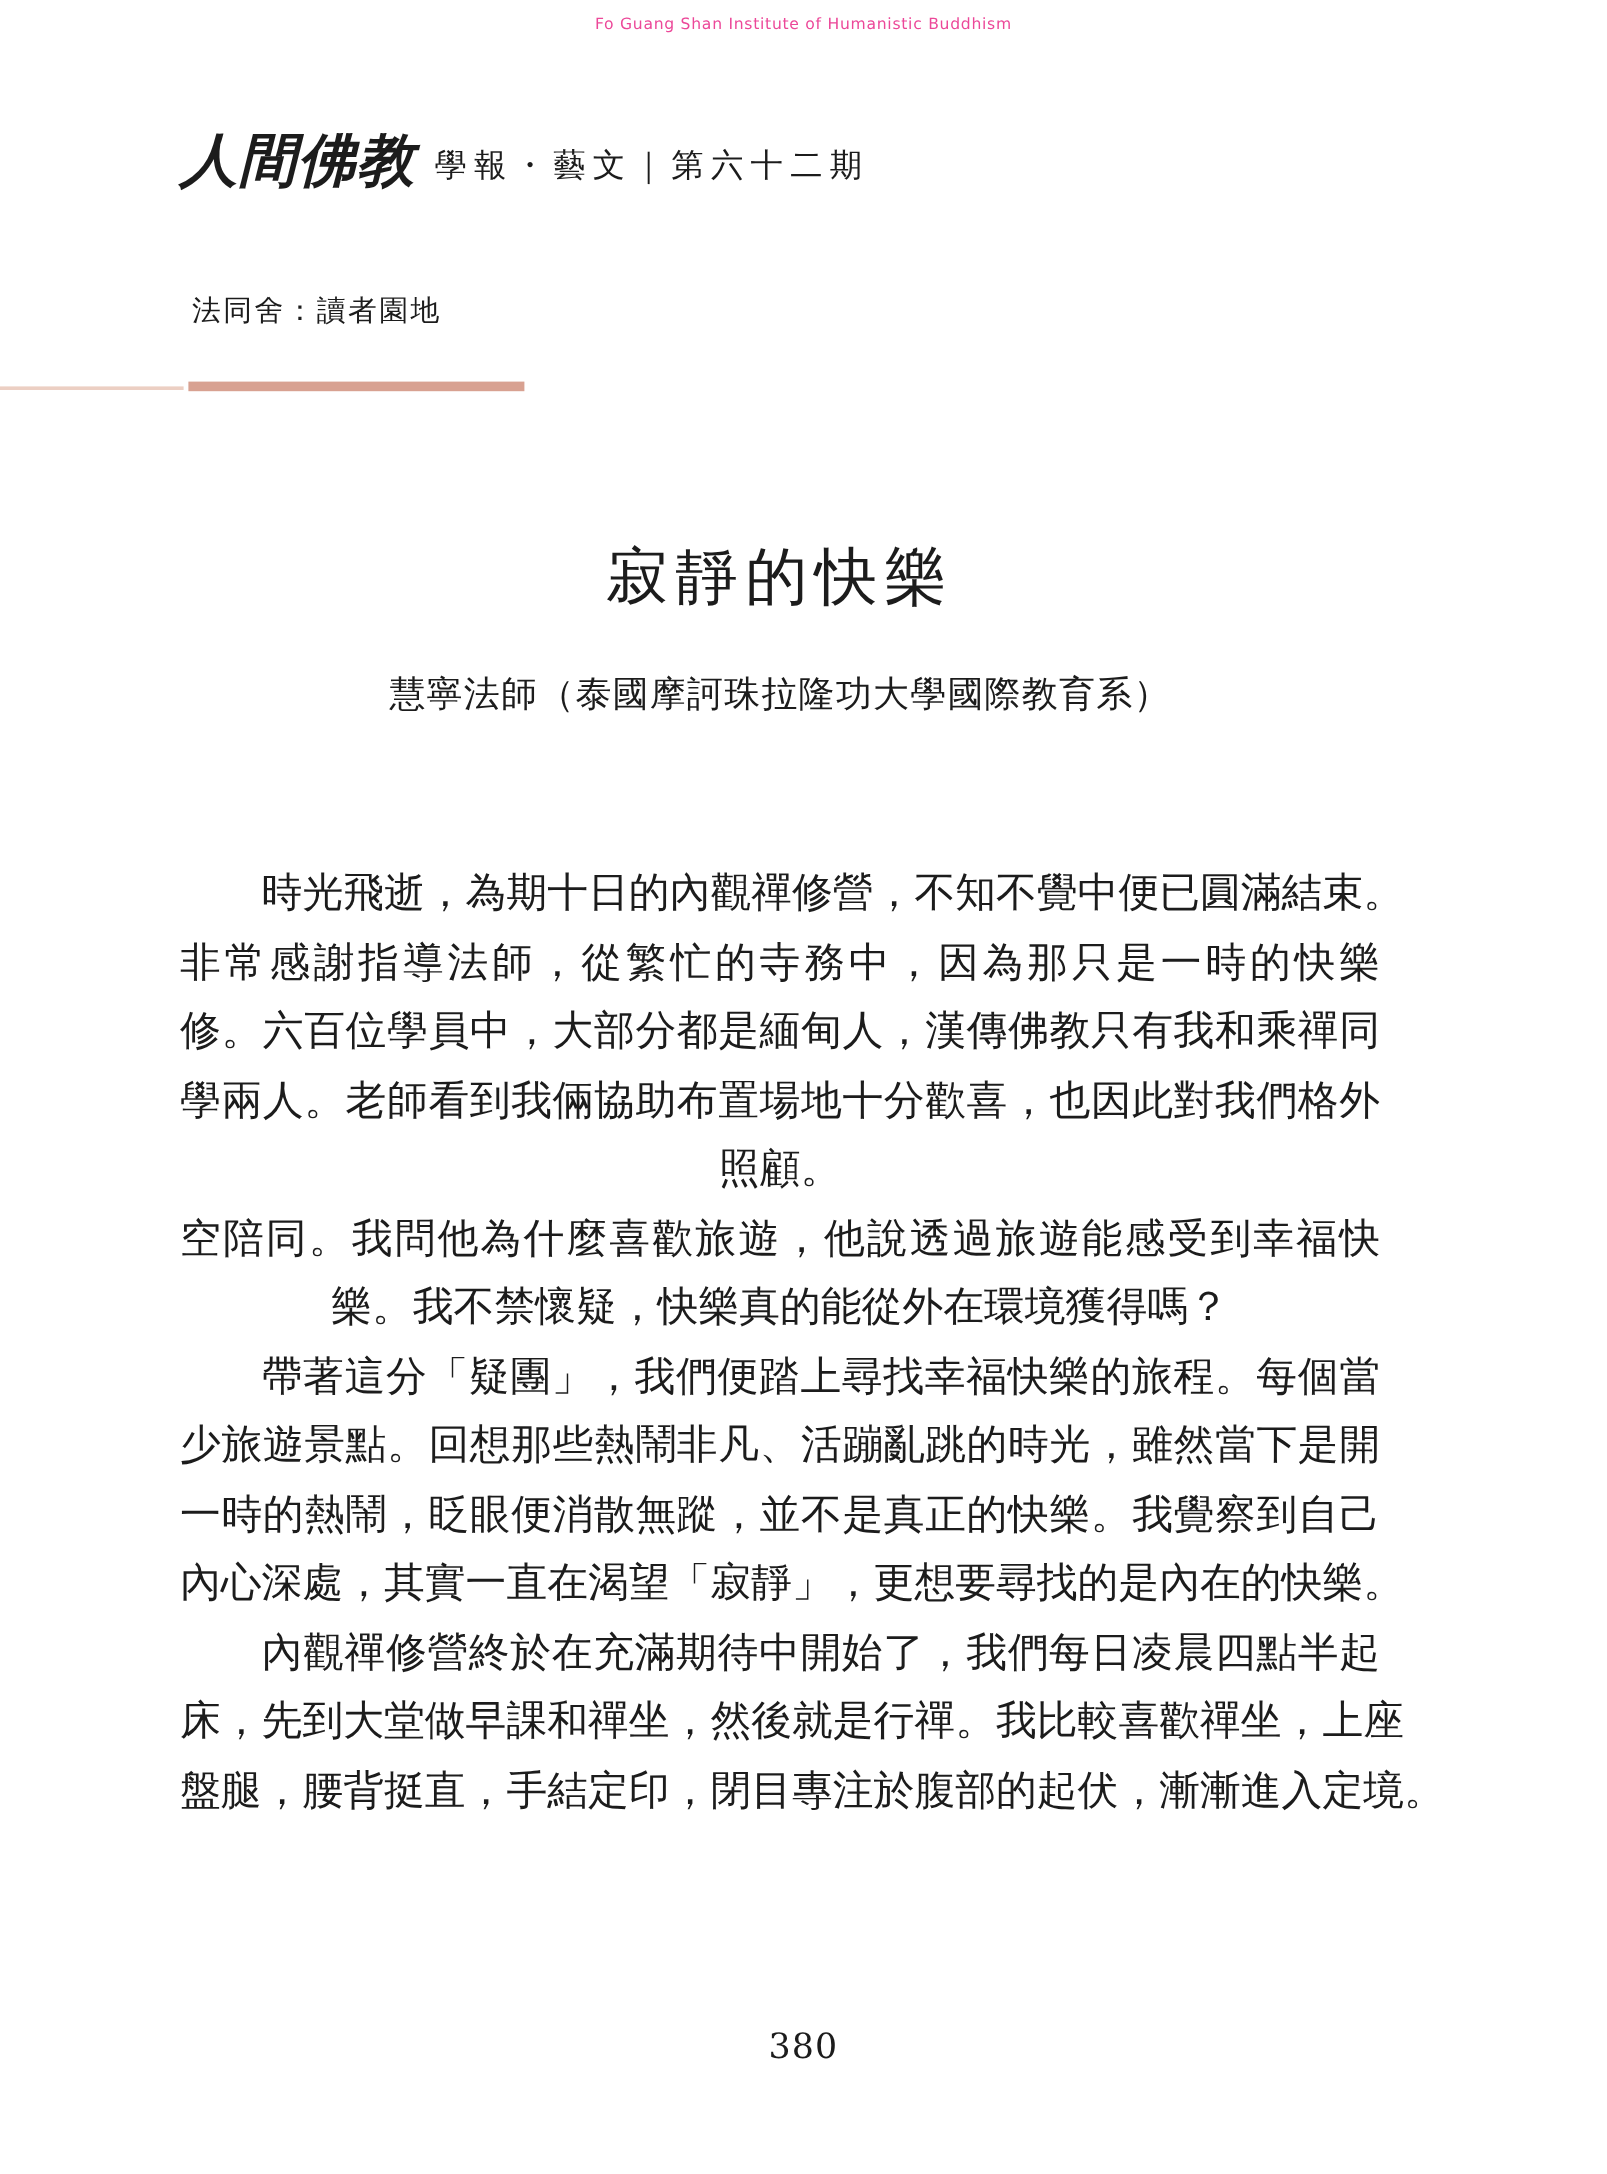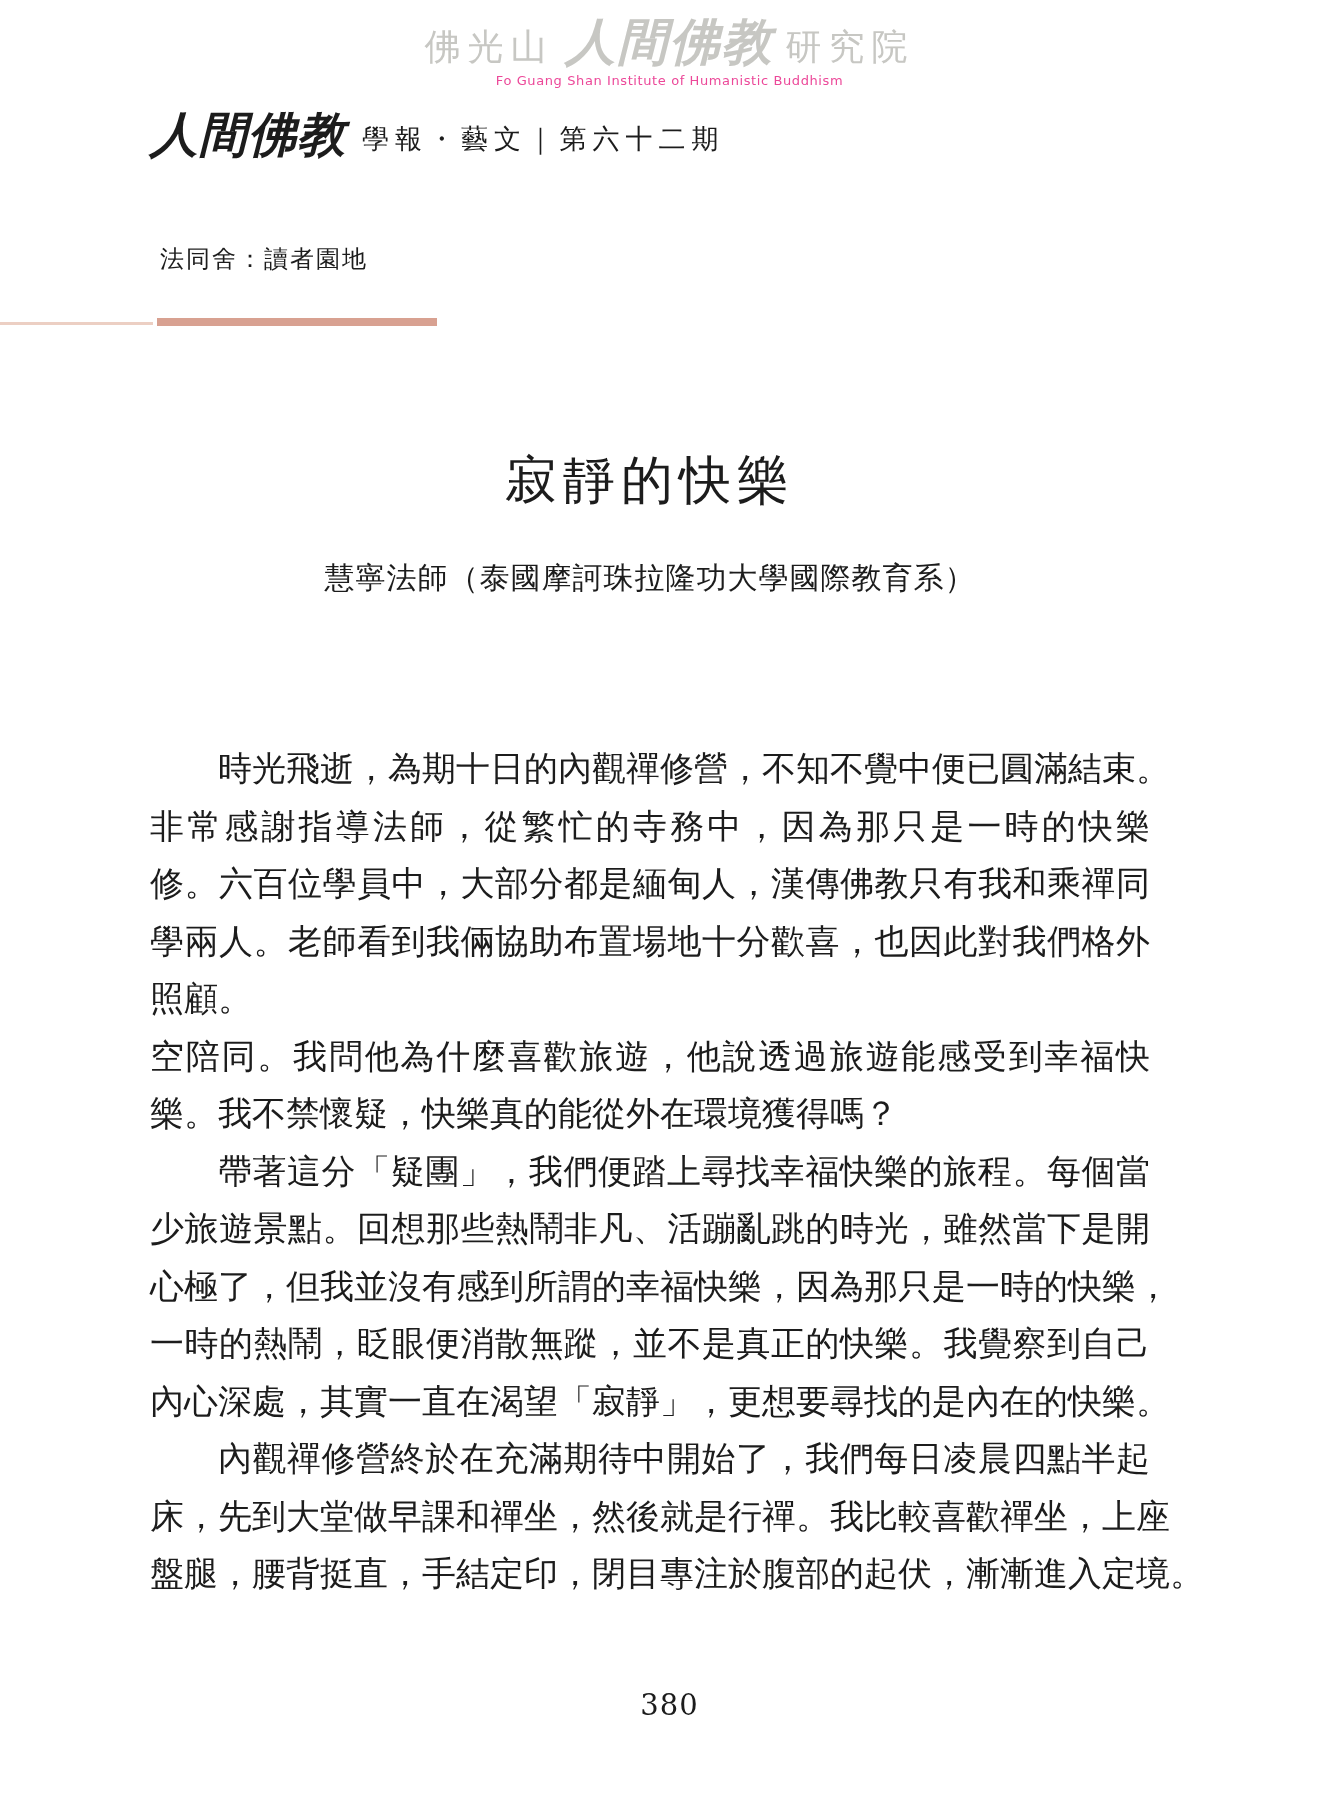--- a/index.html
+++ b/index.html
@@ -89,24 +89,25 @@
     left: 150px;
     width: 1000px;
     top: 558px;
     text-align: center;
     font-size: 30px;
     letter-spacing: 1px;
   }
   .body-text {
     position: absolute;
     left: 150px;
-    top: 740px;
+    top: 716px;
     width: 1000px;
     font-size: 34px;
     line-height: 57.5px;
+    text-align: center;
   }
   .line { white-space: nowrap; }
   .line.indent { text-indent: 2em; }
   .line.fill { text-align-last: justify; }
 
   
   .page-number {
     position: absolute;
     left: 0; right: 0;
     top: 1688px;
@@ -114,23 +115,20 @@
     font-size: 29px;
     letter-spacing: 1px;
   }
 </style>
 </head>
 <body>
 
 <div class="page" style="color: rgb(28, 28, 28);">
 
   <header class="watermark" style="color: rgb(199, 199, 195);">
-    <div class="wm-main">
-      <span class="wm-prefix">佛光山</span><span class="wm-brand">人間佛教</span><span class="wm-suffix">研究院</span>
-    </div>
     <div class="wm-english" style="color: #ec4899;">Fo Guang Shan Institute of Humanistic Buddhism</div>
   </header>
 
   <div class="masthead">
     <span class="mh-brand">人間佛教</span>
     <span class="mh-info">學報・藝文｜第六十二期</span>
   </div>
 
   <h2 class="section-heading">法同舍：讀者園地</h2>
   <div class="rule-thin" style="background: rgb(236, 207, 195);"></div>
@@ -142,21 +140,20 @@
     <div class="body-text" id="article-body">
         <div class="line indent fill">時光飛逝，為期十日的內觀禪修營，不知不覺中便已圓滿結束。</div>
         <div class="line fill">非常感謝指導法師，從繁忙的寺務中，因為那只是一時的快樂</div>
         <div class="line fill">修。六百位學員中，大部分都是緬甸人，漢傳佛教只有我和乘禪同</div>
         <div class="line fill">學兩人。老師看到我倆協助布置場地十分歡喜，也因此對我們格外</div>
         <div class="line">照顧。</div>
         <div class="line fill">空陪同。我問他為什麼喜歡旅遊，他說透過旅遊能感受到幸福快</div>
         <div class="line">樂。我不禁懷疑，快樂真的能從外在環境獲得嗎？</div>
         <div class="line indent fill">帶著這分「疑團」，我們便踏上尋找幸福快樂的旅程。每個當</div>
         <div class="line fill">少旅遊景點。回想那些熱鬧非凡、活蹦亂跳的時光，雖然當下是開</div>
-        <div class="line fill">心極了，但我並沒有感到所謂的幸福快樂，因為那只是一時的快樂，</div>
         <div class="line fill">一時的熱鬧，眨眼便消散無蹤，並不是真正的快樂。我覺察到自己</div>
         <div class="line fill">內心深處，其實一直在渴望「寂靜」，更想要尋找的是內在的快樂。</div>
         <div class="line indent fill">內觀禪修營終於在充滿期待中開始了，我們每日凌晨四點半起</div>
         <div class="line fill">床，先到大堂做早課和禪坐，然後就是行禪。我比較喜歡禪坐，上座</div>
         <div class="line fill">盤腿，腰背挺直，手結定印，閉目專注於腹部的起伏，漸漸進入定境。</div>
       </div>
   </main>
 
   <footer>
     <div class="page-number">380</div>

